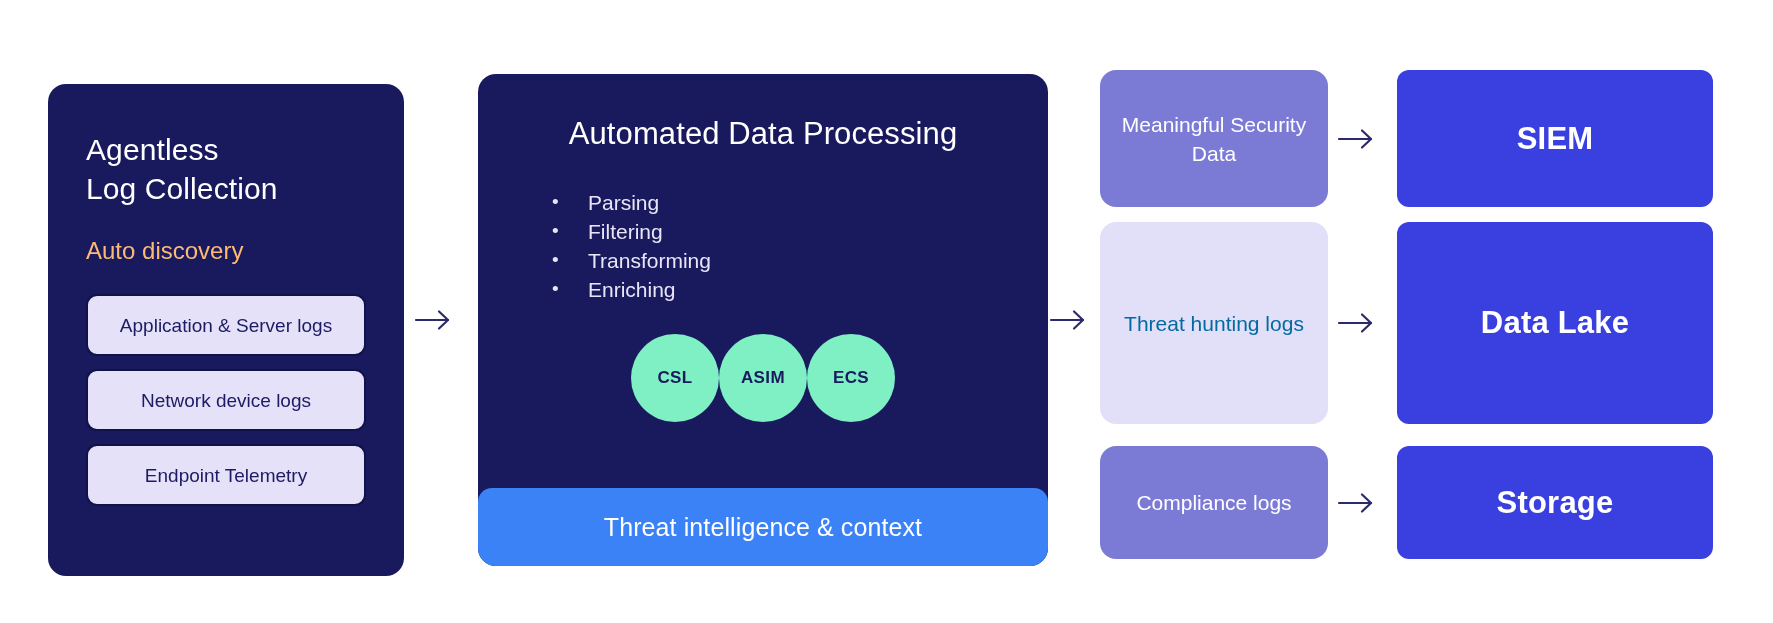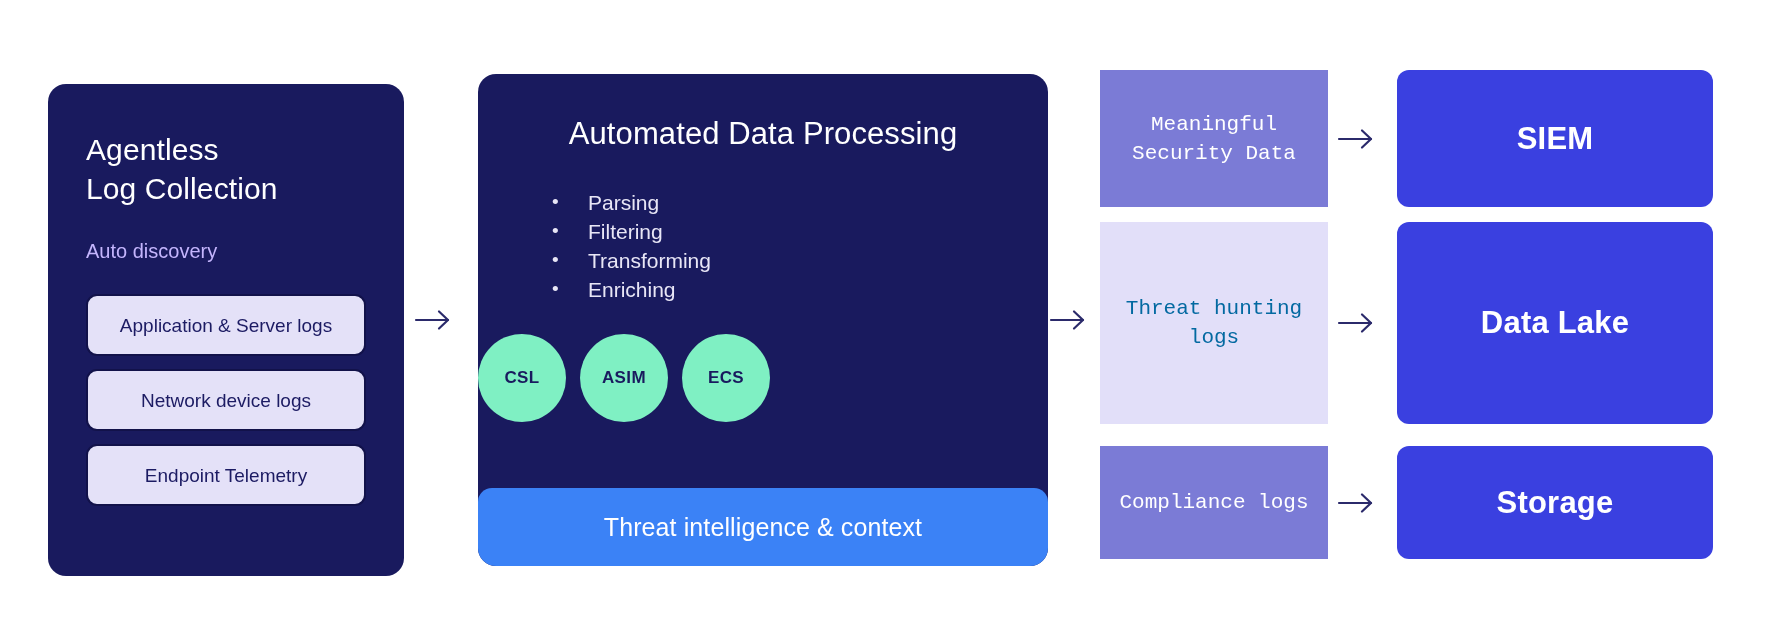--- a/index.html
+++ b/index.html
@@ -44,22 +44,22 @@
   .panel-collection .title {
     color: #ffffff;
     font-size: 30px;
     line-height: 39px;
     font-weight: 400;
     letter-spacing: .1px;
     white-space: pre-line;
   }
   .panel-collection .subtitle {
     margin-top: 30px;
-    color: #c4b5fd;
-    font-size: 20px;
+    color: #fdba74;
+    font-size: 24px;
     font-weight: 400;
     line-height: 26px;
   }
   .pill-stack {
     margin-top: 30px;
     display: flex;
     flex-direction: column;
     gap: 13px;
   }
   .pill {
@@ -111,21 +111,21 @@
     content: "•";
     position: absolute;
     left: 6px;
     top: -1px;
     font-size: 19px;
     color: #e8e6f6;
   }
   .circles {
     margin-top: 30px;
     display: flex;
-    gap: 14px;
+    justify-content: center;
   }
   .circle {
     width: 88px;
     height: 88px;
     border-radius: 50%;
     background: #7ff0c3;
     display: flex;
     align-items: center;
     justify-content: center;
     color: #191a5e;
@@ -148,29 +148,28 @@
     font-size: 25px;
     font-weight: 400;
     letter-spacing: .1px;
   }
 
   
   .mid-card {
     position: absolute;
     left: 1100px;
     width: 228px;
-    border-radius: 0;
+    border-radius: 16px;
     display: flex;
     align-items: center;
     justify-content: center;
     text-align: center;
     font-size: 21px;
     line-height: 29px;
     padding: 10px;
-    font-family: Liberation Mono, monospace;
   }
   .mid-card.solid { background: #7b7bd6; color: #ffffff; }
   .mid-card.light { background: #e2dff9; color: #0369a1; }
 
   #mid-0 { top: 70px;  height: 137px; }
   #mid-1 { top: 222px; height: 202px; }
   #mid-2 { top: 446px; height: 113px; text-align: center; }
 
   
   .dest-card {

